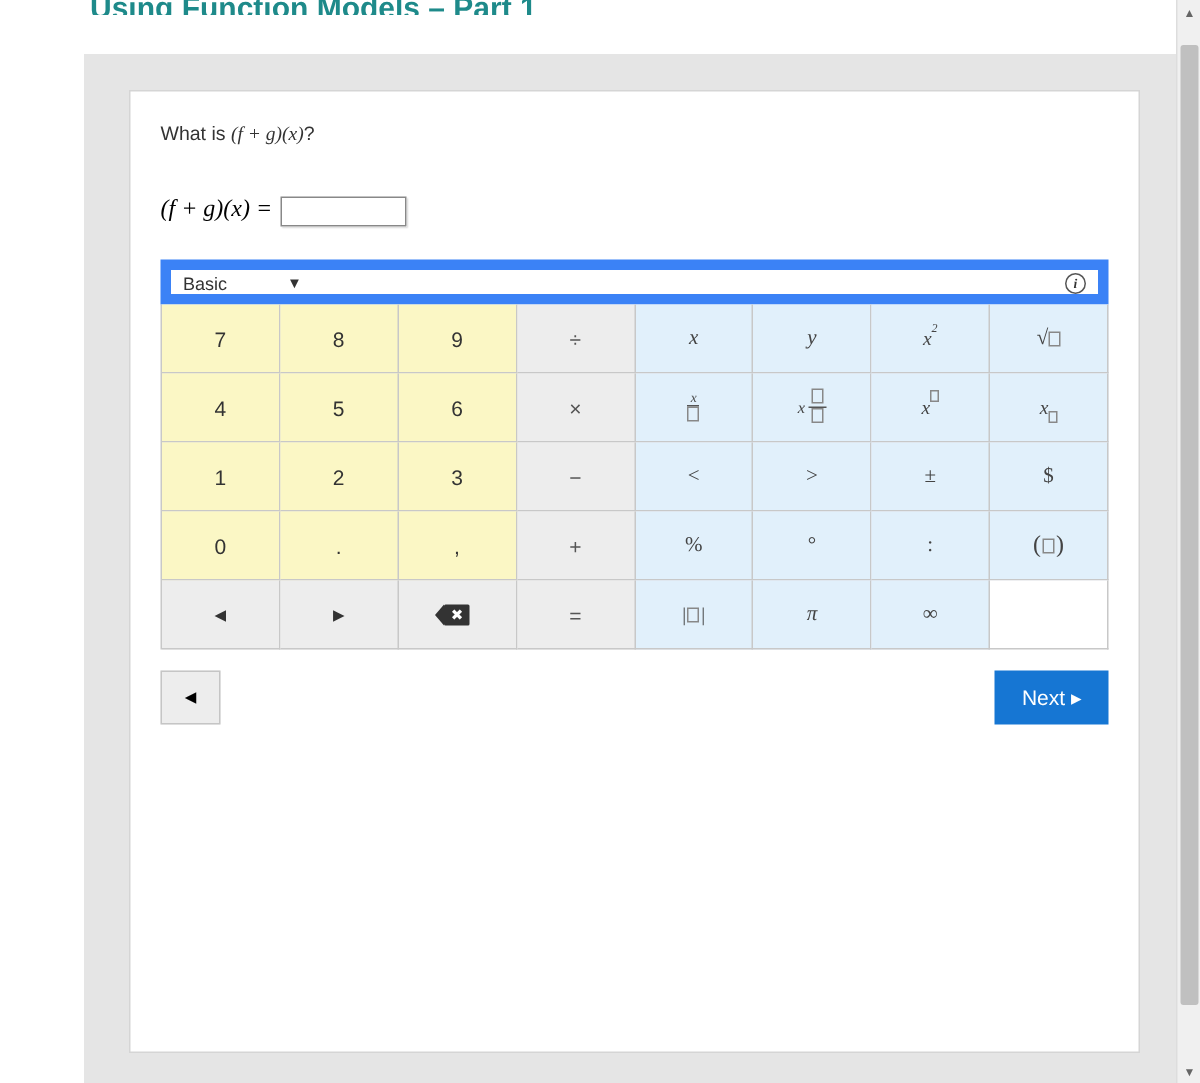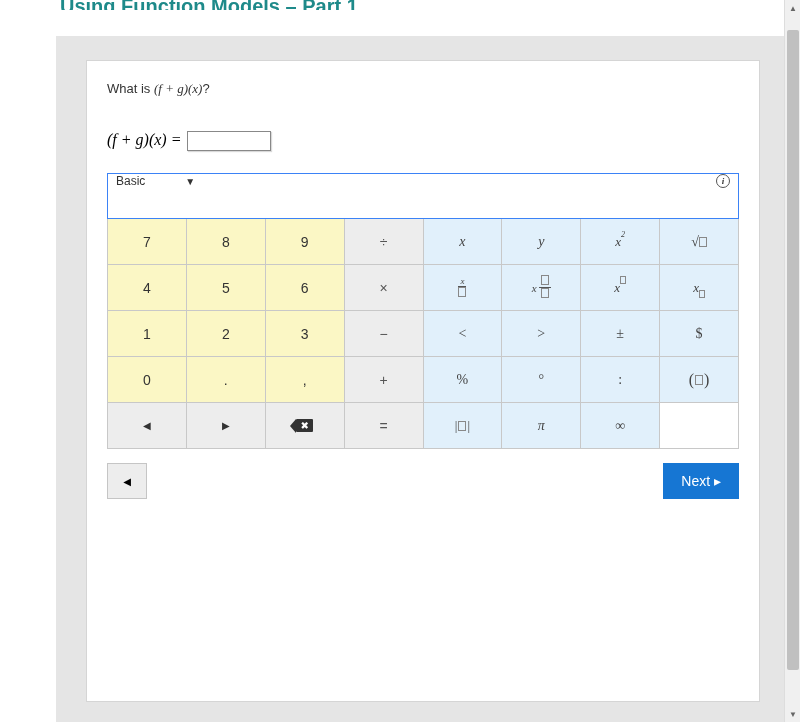--- a/index.html
+++ b/index.html
@@ -77,23 +77,23 @@
       font-style: italic;
     }
     .answer-input {
       width: 84px;
       height: 20px;
       border: 1px solid #888;
       box-shadow: 1px 1px 1px rgba(0,0,0,0.15);
     }
     .toolbar {
       display: flex;
-      align-items: flex-start;
-      border: 1px solid #3b82f6;
-      height: 46px;
+      align-items: flex-end;
+      border: 7px solid #3b82f6;
+      height: 30px;
       padding: 0 8px;
       justify-content: space-between;
     }
     .basic-dd {
       display: flex;
       align-items: center;
       gap: 40px;
       font-size: 12px;
       color: #333;
       cursor: pointer;

